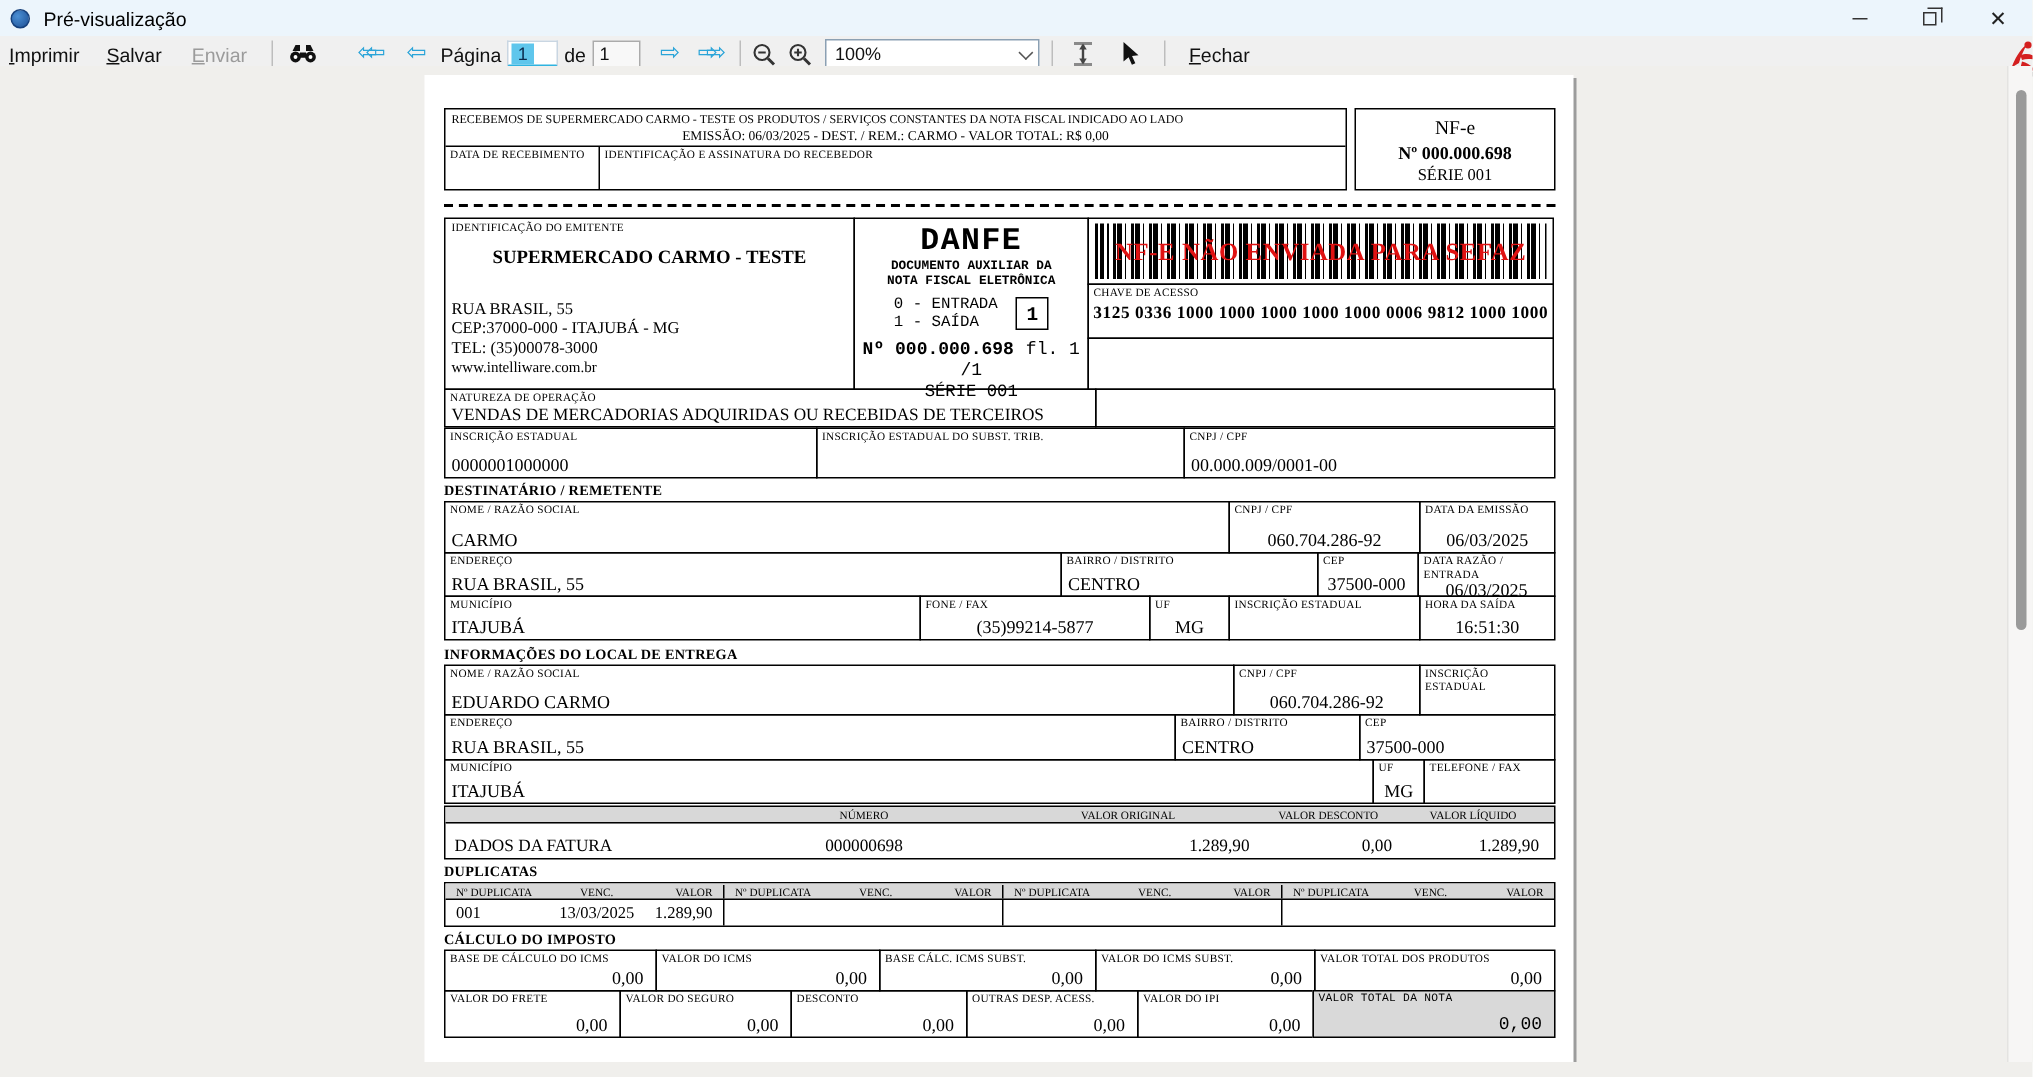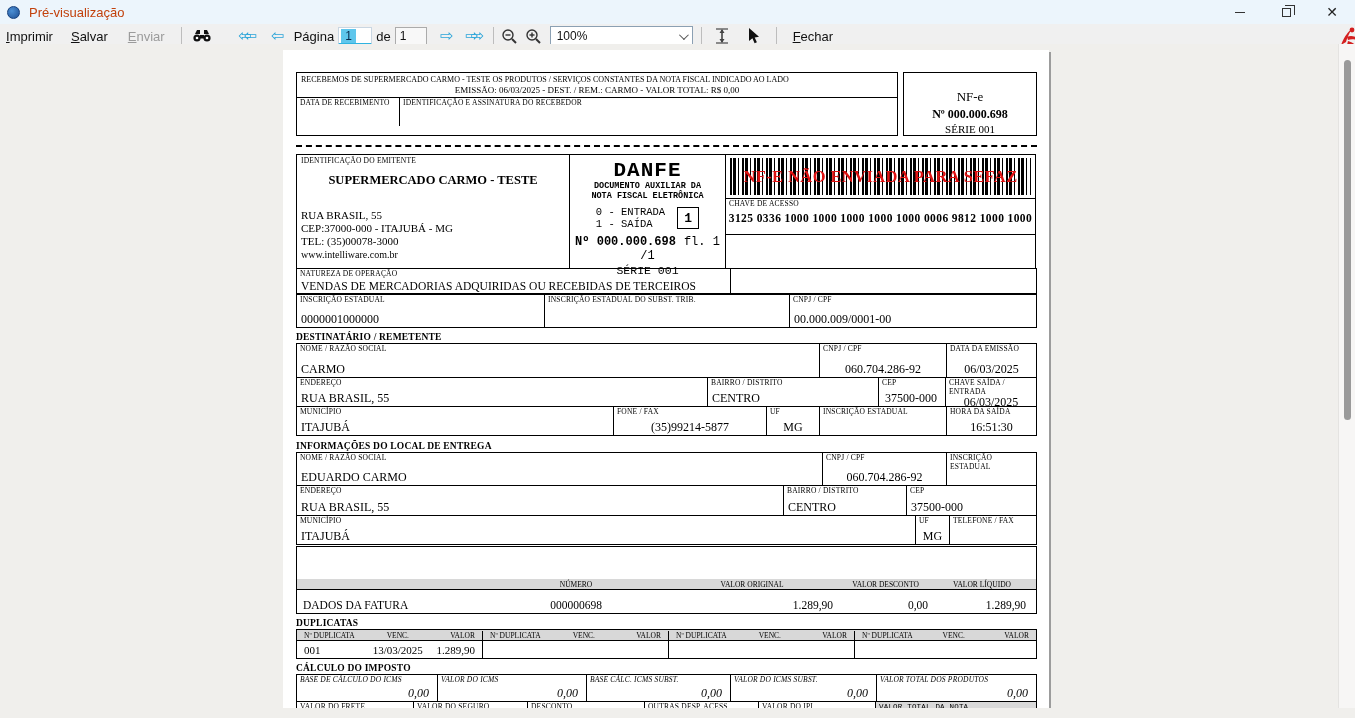--- a/index.html
+++ b/index.html
@@ -2,21 +2,21 @@
 <html><head>
 <meta charset="utf-8">
 <style>
   * { box-sizing: border-box; margin: 0; padding: 0; }
   html,body { width:1355px; height:718px; overflow:hidden; }
   body { font-family:"Liberation Sans", sans-serif; background:#f0efec; position:relative; }
 
   
   .titlebar { height:24px; background:#ecf5fc; display:flex; align-items:center; padding-left:7px; }
   .app-icon { width:13px; height:13px; border-radius:50%; background:radial-gradient(circle at 35% 35%, #4b8fd4, #1d4f94); border:1px solid #16407c; }
-  .title-text { margin-left:9px; font-size:13px; color:#c2410c; }
+  .title-text { margin-left:9px; font-size:13px; color:#000000; }
   .win-controls { margin-left:auto; display:flex; height:24px; }
   .win-btn { width:46px; height:24px; display:flex; align-items:center; justify-content:center; color:#333; font-size:12px; }
   .min-glyph { display:inline-block; width:10px; border-top:1px solid #333; }
   .restore-glyph { position:relative; width:9px; height:9px; border:1px solid #333; background:#ecf5fc; }
   .restore-glyph::before { content:""; position:absolute; left:2px; top:-4px; width:9px; height:9px; border:1px solid #333; border-left:none; border-bottom:none; }
   .close-glyph { font-size:14px; line-height:1; color:#222; }
 
   
   .toolbar { height:27px; background:#f0f0f0; border-bottom:3px solid #7c7c7c; display:flex; align-items:center; font-size:13px; color:#111; position:relative; }
   .tbtn { display:inline-block; padding:2px 4px; cursor:default; }
@@ -52,21 +52,21 @@
   .sec-h { font-size:9.5px; font-weight:bold; letter-spacing:0.2px; }
   .fill { flex:1; }
 
   
   .recibo-row { display:flex; }
   .recibo-box { width:602px; border:1px solid #000; }
   .recibo-l1 { font-size:8px; padding:2px 4px 0; }
   .recibo-l2 { font-size:9px; text-align:center; padding:1px 0 2px; }
   .recibo-bottom { display:flex; border-top:1px solid #000; height:29px; }
   .recibo-c1 { width:103px; border-right:1px solid #000; }
-  .nfe-box { width:134px; margin-left:5px; border:1px solid #000; text-align:center; padding-top:16px; }
+  .nfe-box { width:134px; margin-left:5px; border:1px solid #000; text-align:center; padding-top:4px; }
   .nfe-t { font-size:13px; }
   .nfe-n { font-size:12px; font-weight:bold; margin-top:2px; }
   .nfe-s { font-size:11px; margin-top:1px; }
 
   .cutline { margin-top:9px; border-top:2px dashed #000; }
 
   
   .main-block { display:flex; margin-top:7px; height:115px; }
   .emit-box { width:274px; border:1px solid #000; padding:2px 4px; }
   .emit-name { text-align:center; font-weight:bold; font-size:12.5px; margin-top:7px; }
@@ -89,27 +89,27 @@
   .chave-val { font-size:11.5px; font-weight:bold; text-align:center; letter-spacing:0.4px; margin-top:3px; }
   .empty-box { flex:1; border:1px solid #000; margin-top:-1px; }
 
   
   .nat-row { display:flex; margin-top:-1px; }
   .nat-box { width:435px; height:26px; border:1px solid #000; }
   .nat-val { font-size:11.5px; padding:1px 4px 0; }
   .nat-empty { flex:1; border:1px solid #000; margin-left:-1px; }
 
   .h34 { height:34px; } .h35 { height:35px; } .h31 { height:31px; } .h30 { height:30px; }
-  .h28 { height:28px;font-style:italic; } .h32 { height:32px; }
+  .h28 { height:28px; } .h32 { height:32px; }
 
   .mt4 { margin-top:4px; } .mt5 { margin-top:5px; } .mt6 { margin-top:6px; } .mt1 { margin-top:1px; }
 
   
   .ftable { border:1px solid #000; }
-  .fhead { display:flex; background:#d8d8d8; border-bottom:1px solid #000; height:11px; font-size:7.5px; align-items:center;margin-top:32px; }
+  .fhead { display:flex; background:#d8d8d8; border-bottom:1px solid #000; height:11px; font-size:7.5px; align-items:center; }
   .fbody { display:flex; height:23px; align-items:flex-end; font-size:11.5px; padding-bottom:2px; }
   .fc0 { width:184px; padding-left:6px; } .fc1 { width:190px; text-align:center; }
   .fc2 { width:172px; text-align:right; padding-right:10px; } .fc3 { width:95px; text-align:right; padding-right:10px; }
   .fc4 { flex:1; text-align:right; padding-right:10px; }
 
   
   .dgroup { width:186px; display:flex; border-right:1px solid #000; }
   .dgroup:last-child { border-right:none; flex:1; }
   .dh { display:flex; background:#d8d8d8; border-bottom:1px solid #000; height:11px; font-size:7.5px; align-items:center; }
   .db { display:flex; height:17px; font-size:11px; align-items:center; }
@@ -321,21 +321,21 @@
       </div>
       <div class="cell h30" style="width:172px">
         <span class="lbl">BAIRRO / DISTRITO</span>
         <span class="val">CENTRO</span>
       </div>
       <div class="cell h30" style="width:68px">
         <span class="lbl">CEP</span>
         <span class="val r">37500-000</span>
       </div>
       <div class="cell h30 fill">
-        <span class="lbl">CHAVE SAÍDA / ENTRADA</span>
+        <span class="lbl">DATA RAZÃO / ENTRADA</span>
         <span class="val c">06/03/2025</span>
       </div>
     </div>
     <div class="frow">
       <div class="cell h30" style="width:318px">
         <span class="lbl">MUNICÍPIO</span>
         <span class="val">ITAJUBÁ</span>
       </div>
       <div class="cell h30" style="width:154px">
         <span class="lbl">FONE / FAX</span>

